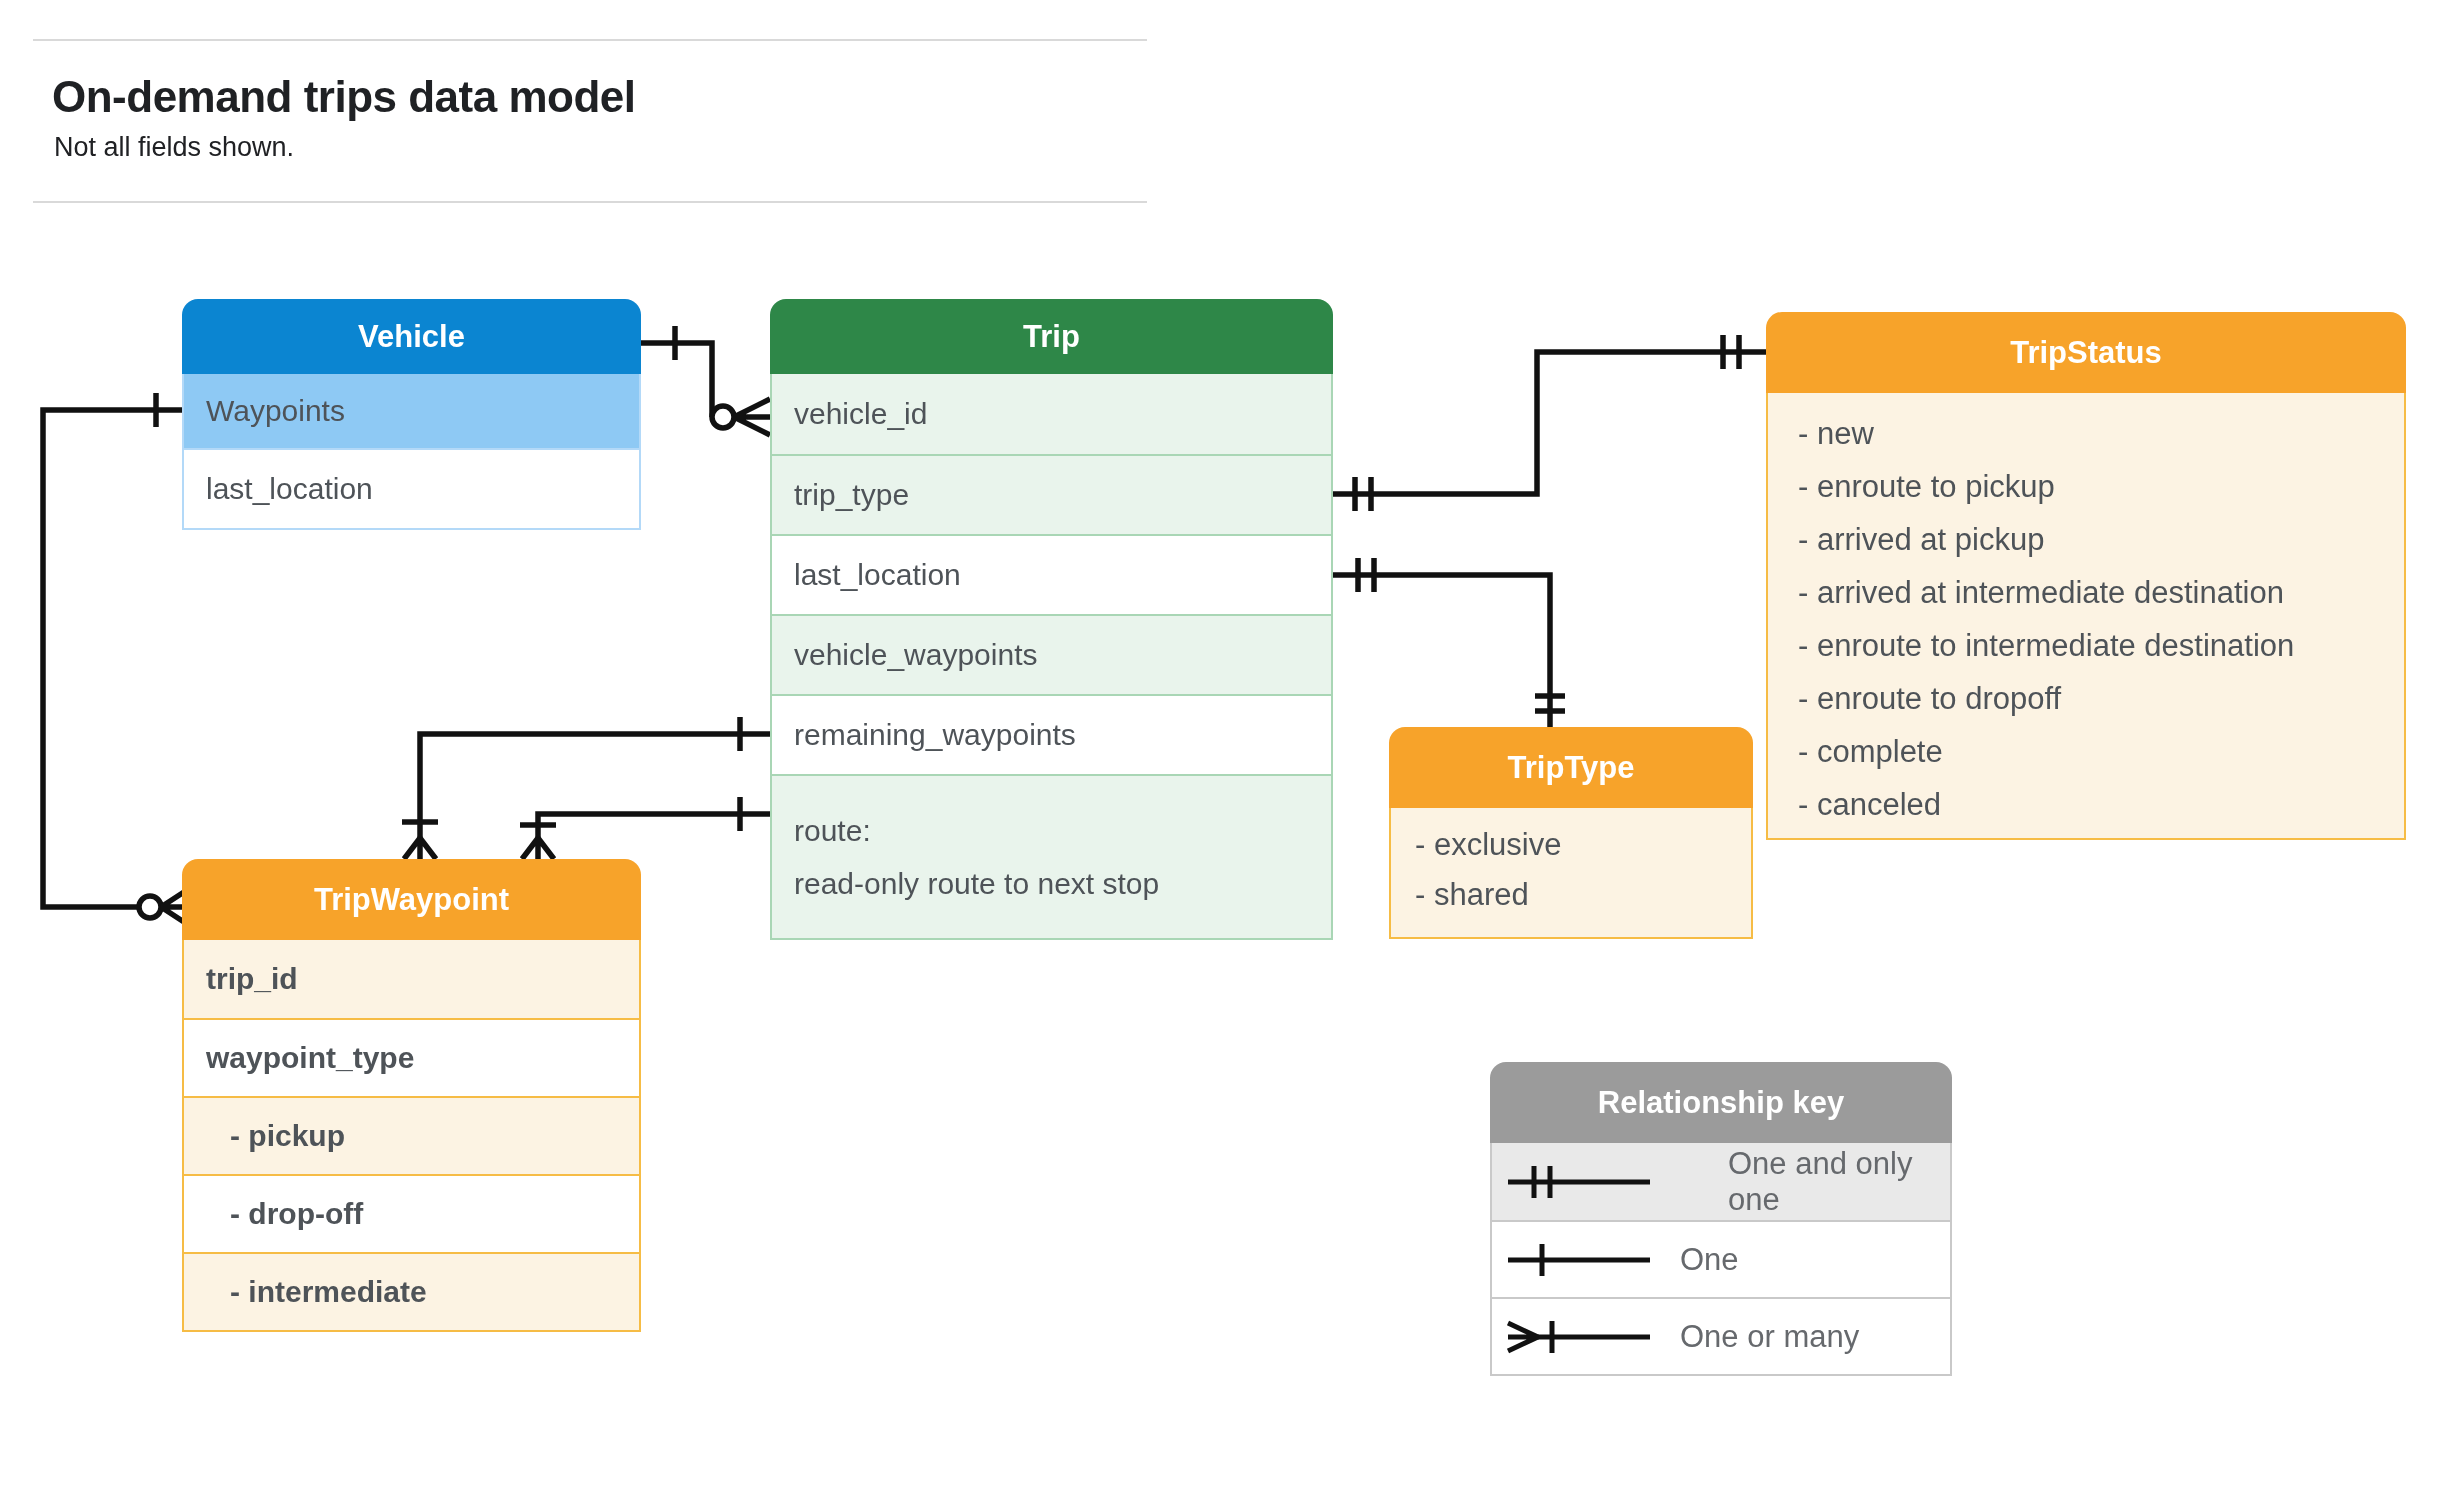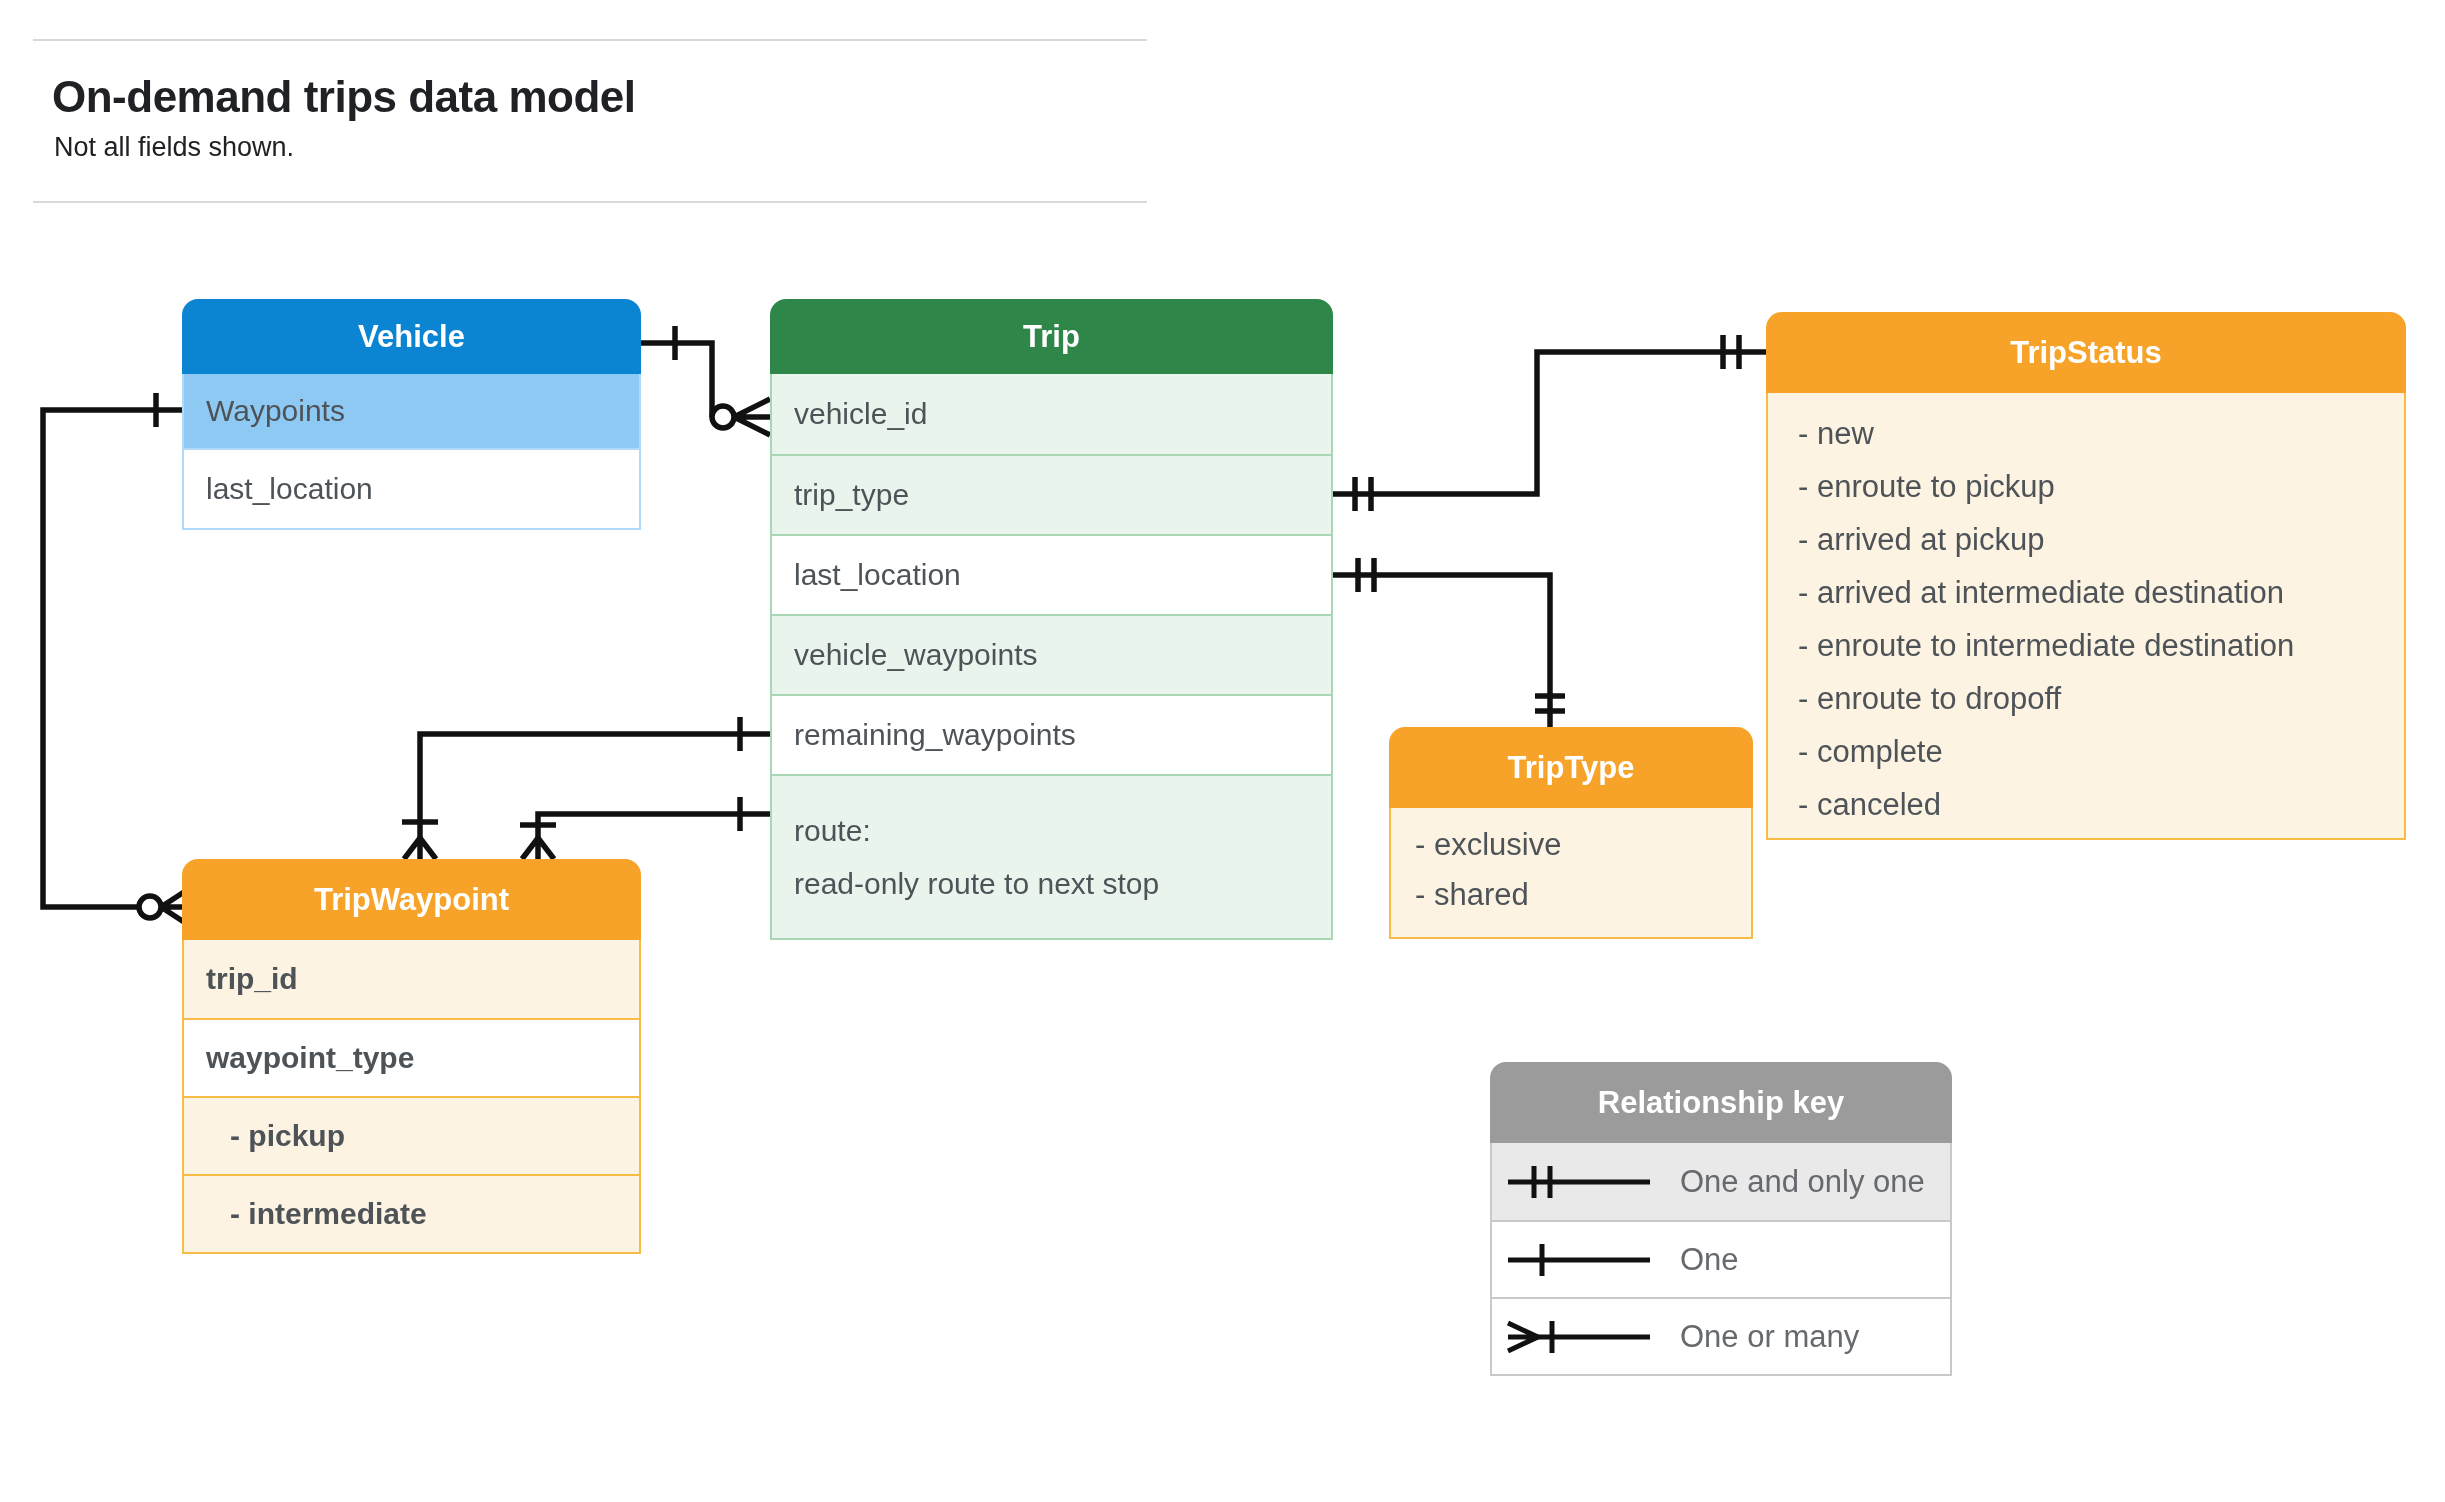--- a/index.html
+++ b/index.html
@@ -48,21 +48,21 @@
   .tripwaypoint .row.sep{border-top-color:#f6bc45;}
   .tripwaypoint .odd{background:#fcf3e3;}
   .tripwaypoint .even{background:#ffffff;}
   .tripwaypoint .sub{padding-left:46px;}
 
   
   .legend .entity-header{background:#9b9b9b;height:81px;}
   .legend .entity-body{border-color:#c9c9c9;}
   .legend .row{height:77px;padding-left:12px;color:#66696d;font-size:31px;}
   .legend .row.sep{border-top-color:#c9c9c9;}
-  .legend .odd{background:#e9e9e9;}
+  .legend .odd{background:#e9e9e9;gap:48px;}
   .legend .even{background:#ffffff;}
   .legend .sym{flex:0 0 150px;margin-right:26px;}
   .legend svg{display:block;}
 
   .connectors{position:absolute;left:0;top:0;pointer-events:none;}
 </style>
 </head>
 <body>
 
 <div class="canvas">
@@ -159,20 +159,21 @@
       <div>- shared</div>
     </div>
   </div>
 
   <div class="entity orange tripwaypoint" style="left:182px;top:859px;width:459px;">
     <div class="entity-header">TripWaypoint</div>
     <div class="entity-body">
       <div class="row odd">trip_id</div>
       <div class="row even sep">waypoint_type</div>
       <div class="row odd sep sub">- pickup</div>
+      <div class="row even sep sub">- drop-off</div>
       <div class="row odd sep sub">- intermediate</div>
     </div>
   </div>
 
   <div class="entity legend" style="left:1490px;top:1062px;width:462px;">
     <div class="entity-header">Relationship key</div>
     <div class="entity-body">
       <div class="row odd">
         <span class="sym">
           <svg width="150" height="44" viewBox="0 0 150 44" stroke="#111" stroke-width="5" fill="none">

